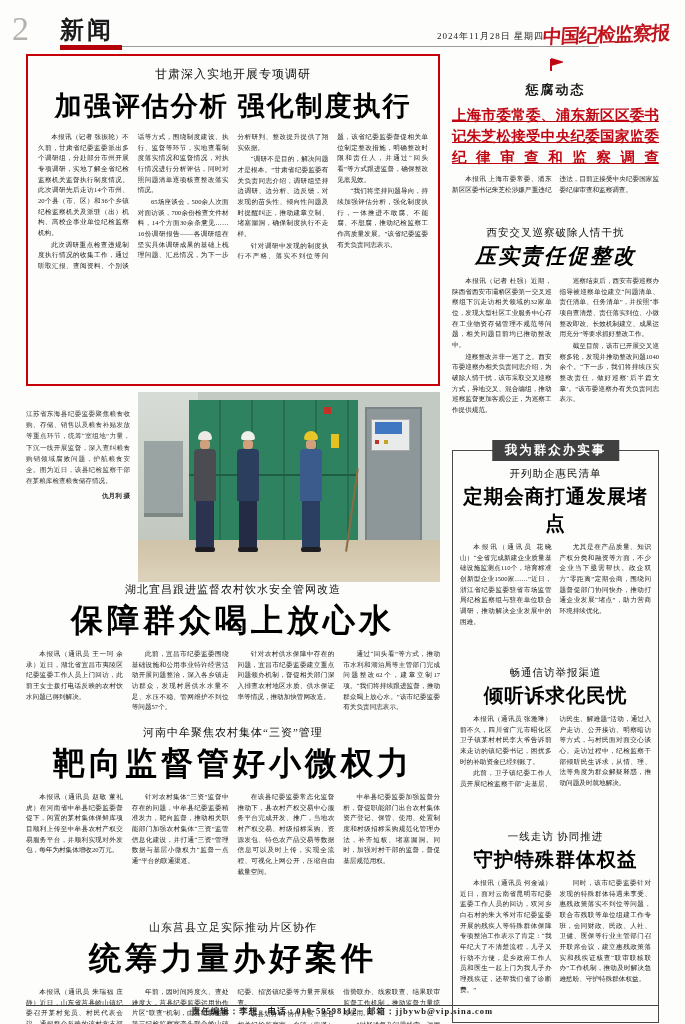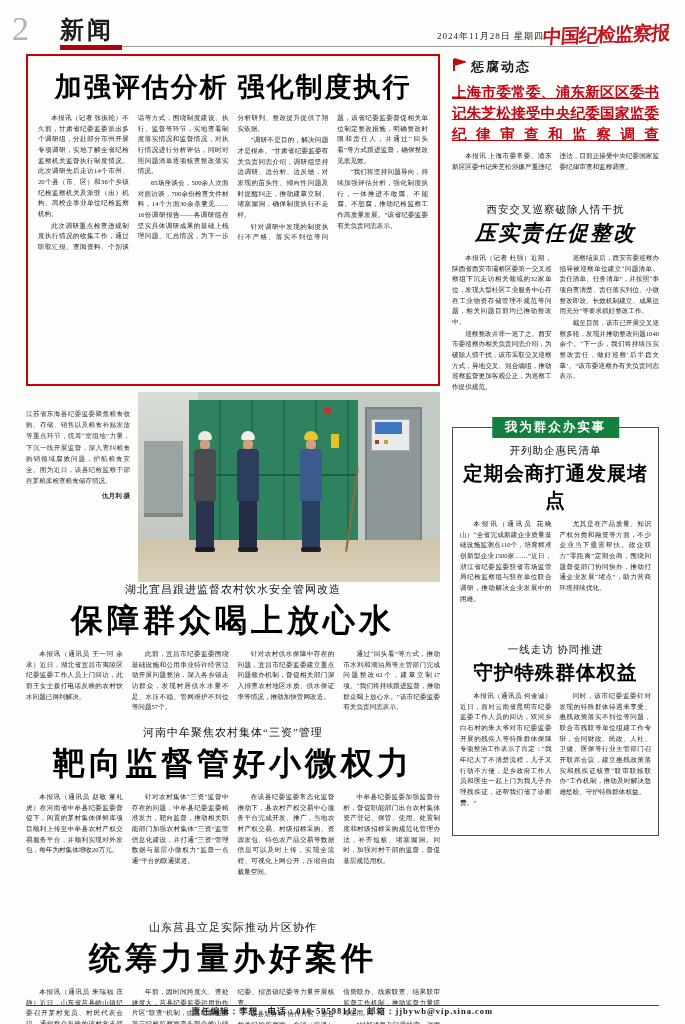--- a/index.html
+++ b/index.html
@@ -61,32 +61,32 @@
   
   .lart { }
   .lart .kicker { font-size:11px; }
   .lart .headline { font-size:32px; letter-spacing:4px; margin:2px 0 6px 0; }
   .lart .bodycols { column-count:4; column-gap:9px; }
   #a1 .bodycols { height:76px; }
   #a2 .bodycols { height:128px; }
   #a3 .bodycols { height:56px; }
 
   
-  .dt-head { display:flex; align-items:center; gap:5px; margin:4px 0 6px 0; }
+  .dt-head { display:flex; align-items:center; gap:5px; margin:4px 0 6px 0;flex-direction:column; }
   .dt-head .lbl { font-size:13px; font-weight:700; letter-spacing:2px; }
   .red-headline { color:#c00712; font-weight:700; font-size:14.5px; line-height:1.45; text-align:justify; text-align-last:justify; margin-bottom:6px;text-decoration:underline; }
   .brief { column-count:2; column-gap:8px; height:42px; }
   .rart { margin-top:10px; }
   .rart .kicker { font-size:10.5px; }
   .rart .headline { font-size:21px; letter-spacing:2px; margin:2px 0 6px 0;font-style:italic; }
   .rart .bodycols { column-count:2; column-gap:8px; }
   #r1 .bodycols { height:158px; }
 
   .ppl-box { position:relative; border:1.5px solid #4a4a4a; margin-top:16px; padding:16px 7px 6px 7px; }
-  .ppl-badge { position:absolute; top:-11px; left:50%; transform:translateX(-50%); background:#15803d; color:#fff; font-size:12.5px; font-weight:700; letter-spacing:2px; padding:2px 13px; white-space:nowrap; }
+  .ppl-badge { position:absolute; top:-11px; left:50%; transform:translateX(-50%); background:#404040; color:#fff; font-size:12.5px; font-weight:700; letter-spacing:2px; padding:2px 13px; white-space:nowrap; }
   .bart { margin-bottom:8px; }
   .bart .kicker { font-size:10.5px; }
   .bart .headline { font-size:19.5px; letter-spacing:1px; margin:2px 0 5px 0; }
   .bart .bodycols { column-count:2; column-gap:8px; }
   #b1 .bodycols { height:116px; }
   #b2 .bodycols { height:108px; }
   #b3 .bodycols { height:130px; }
 
   
   .footer { position:absolute; left:26px; right:26px; bottom:6px; border-top:1px solid #444; padding-top:0; text-align:center; font-size:8.5px; font-weight:700; letter-spacing:1px; }
@@ -103,20 +103,21 @@
     <div class="hdr-redbar"></div>
     <div class="hdr-date">2024年11月28日  星期四</div>
     <div class="hdr-masthead">中国纪检监察报</div>
   </div>
 
   <div class="main">
 
     <div class="colL">
 
       <div class="lead">
+        <div class="kicker">甘肃深入实地开展专项调研</div>
         <div class="headline">加强评估分析  强化制度执行</div>
         <div class="bodycols">
             <p>本报讯（记者 张振轮）不久前，甘肃省纪委监委派出多个调研组，分赴部分市州开展专项调研，实地了解全省纪检监察机关监督执行制度情况。此次调研先后走访14个市州、20个县（市、区）和36个乡镇纪检监察机关及派驻（出）机构、高校企事业单位纪检监察机构。</p>
             <p>此次调研重点检查违规制度执行情况的收集工作，通过听取汇报、查阅资料、个别谈话等方式，围绕制度建设、执行、监督等环节，实地查看制度落实情况和监督情况，对执行情况进行分析评估，同时对照问题清单逐项核查整改落实情况。</p>
             <p>65场座谈会，500余人次面对面访谈，700余份检查文件材料，14个方面30余条意见……16份调研报告——各调研组在坚实具体调研成果的基础上梳理问题、汇总情况，为下一步分析研判、整改提升提供了翔实依据。</p>
             <p>“调研不是目的，解决问题才是根本。”甘肃省纪委监委有关负责同志介绍，调研组坚持边调研、边分析、边反馈，对发现的苗头性、倾向性问题及时提醒纠正，推动建章立制、堵塞漏洞，确保制度执行不走样。</p>
             <p>针对调研中发现的制度执行不严格、落实不到位等问题，该省纪委监委督促相关单位制定整改措施，明确整改时限和责任人，并通过“回头看”等方式跟进监督，确保整改见底见效。</p>
             <p>“我们将坚持问题导向，持续加强评估分析，强化制度执行，一体推进不敢腐、不能腐、不想腐，推动纪检监察工作高质量发展。”该省纪委监委有关负责同志表示。</p>
           </div>
       </div>
@@ -229,20 +230,28 @@
 
         <div class="bart" id="b1">
           <div class="kicker">开列助企惠民清单</div>
           <div class="headline">定期会商打通发展堵点</div>
           <div class="bodycols">
               <p>本报讯（通讯员 花晓山）“全省完成新建企业质量基础设施监测点110个，培育标准创新型企业1500家……”近日，浙江省纪委监委驻省市场监管局纪检监察组与驻在单位联合调研，推动解决企业发展中的困难。</p>
               <p>尤其是在产品质量、知识产权分类和融资等方面，不少企业当下亟需帮扶。政企双方“零距离”定期会商，围绕问题督促部门协同快办，推动打通企业发展“堵点”，助力营商环境持续优化。</p>
             </div>
         </div>
 
+        <div class="bart" id="b2">
+          <div class="kicker">畅通信访举报渠道</div>
+          <div class="headline">倾听诉求化民忧</div>
+          <div class="bodycols">
+              <p>本报讯（通讯员 张雅琳）前不久，四川省广元市昭化区卫子镇某村村民李大爷告诉前来走访的镇纪委书记，困扰多时的补助资金已经到账了。</p>
+              <p>此前，卫子镇纪委工作人员开展纪检监察干部“走基层、访民生、解难题”活动，通过入户走访、公开接访、明察暗访等方式，与村民面对面交心谈心。走访过程中，纪检监察干部倾听民生诉求，从情、理、法等角度为群众解疑释惑，推动问题及时就地解决。</p>
+            </div>
+        </div>
 
         <div class="bart" id="b3">
           <div class="kicker">一线走访  协同推进</div>
           <div class="headline">守护特殊群体权益</div>
           <div class="bodycols">
               <p>本报讯（通讯员 何金诚）近日，面对云南省昆明市纪委监委工作人员的回访，双河乡白石村的朱大爷对市纪委监委开展的残疾人等特殊群体保障专项整治工作表示了肯定：“我年纪大了不清楚流程，儿子又行动不方便，是乡政府工作人员和医生一起上门为我儿子办理残疾证，还帮我们省了诊断费。”</p>
               <p>同时，该市纪委监委针对发现的特殊群体待遇未享受、惠残政策落实不到位等问题，联合市残联等单位组建工作专班，会同财政、民政、人社、卫健、医保等行业主管部门召开联席会议，建立惠残政策落实和残疾证核查“联审联核联办”工作机制，推动及时解决急难愁盼、守护特殊群体权益。</p>
             </div>
         </div>
       </div>

